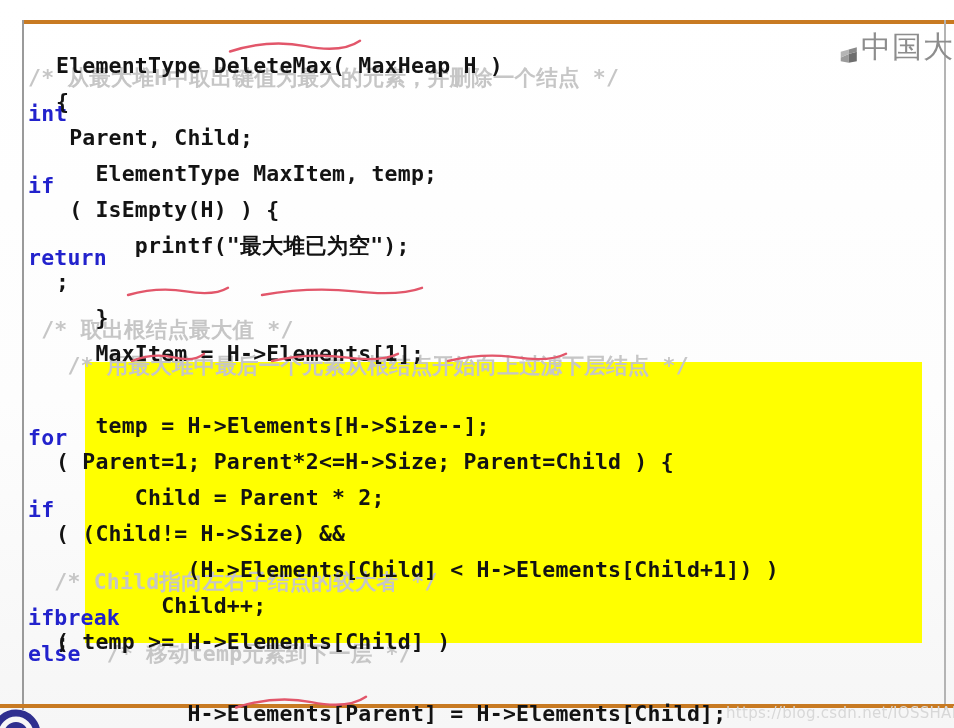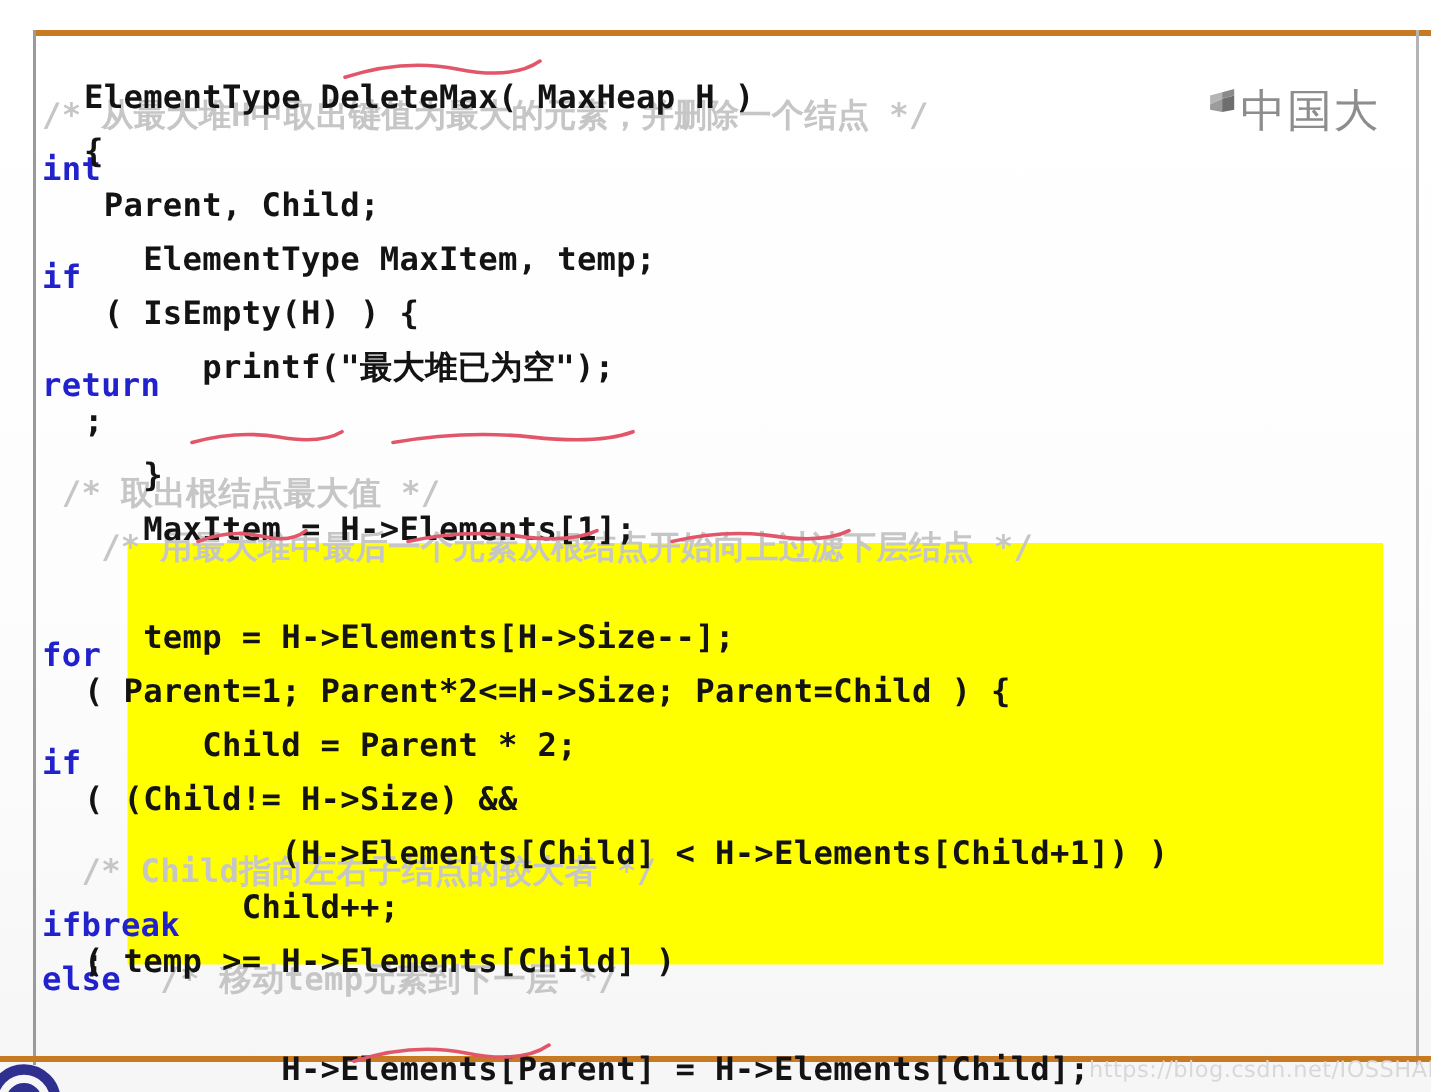--- a/index.html
+++ b/index.html
@@ -86,27 +86,27 @@
     background: #ffff00;
     z-index: 2;
   }
 
   
   .pen { position: absolute; z-index: 6; pointer-events: none; }
 
   
   .logo {
     position: absolute;
-    left: 806px;
+    left: 840px;
     top: 32px;
     width: 114px;
     height: 58px;
     z-index: 5;
     display: flex;
-    align-items: flex-end;
+    align-items: flex-start;
   }
   .logo-text {
     font-family: "DejaVu Sans", sans-serif;
     font-size: 30px;
     color: #8d8d8d;
     letter-spacing: 1px;
     margin-left: 2px;
     line-height: 1;
     white-space: nowrap;
   }

